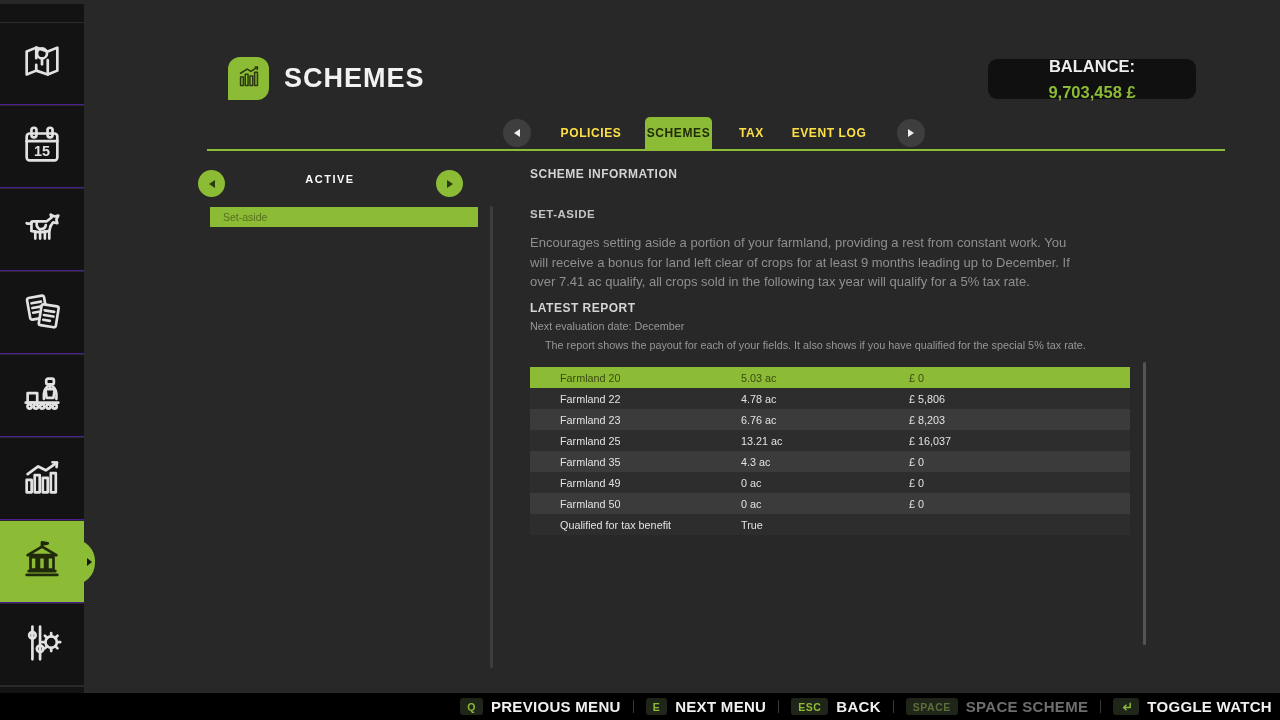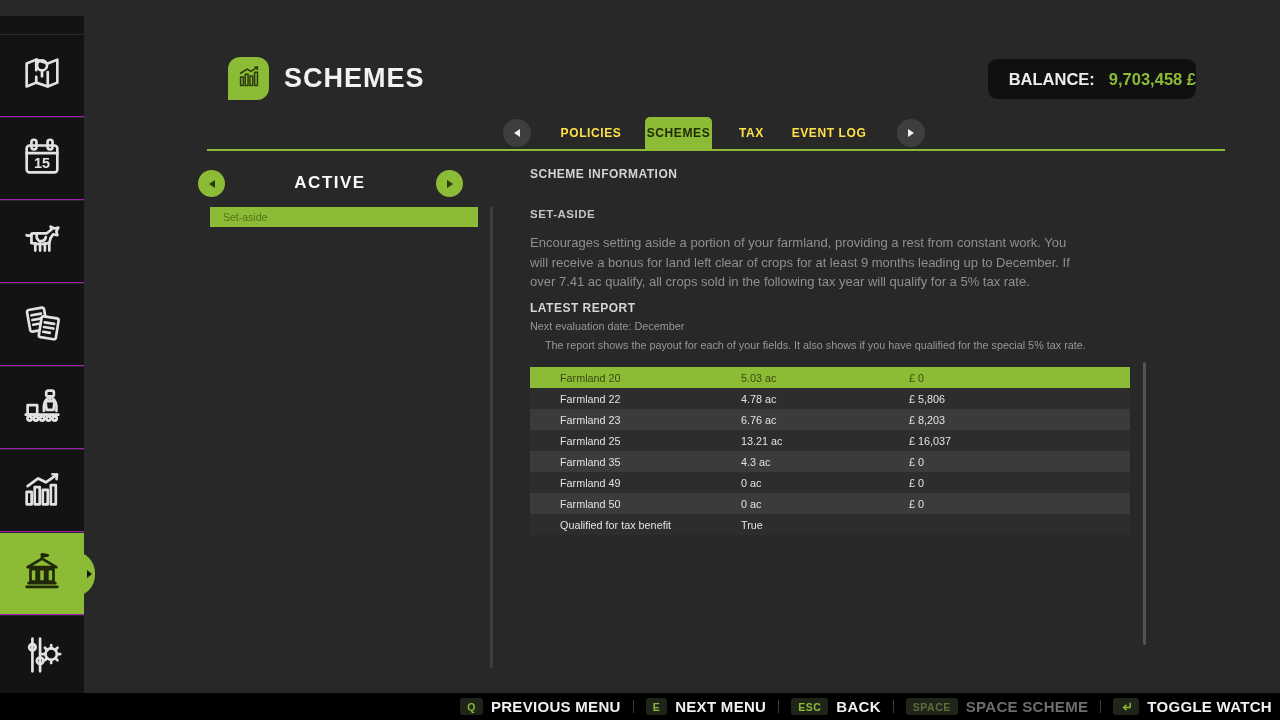--- a/index.html
+++ b/index.html
@@ -1,59 +1,59 @@
 <!DOCTYPE html>
 <html style="--accent: #8cbb35;"><head>
 <meta charset="utf-8">
 <style>
   :root { --accent:#8cbb35; }
   * { margin:0; padding:0; box-sizing:border-box; }
   body { background:#000; font-family:"Liberation Sans", sans-serif; }
   .app { position:relative; width:1280px; height:720px; background:#282828; overflow:hidden; }
 
   
-  .sidebar { position:absolute; left:0; top:16px; width:84px; height:677px; background:#a21caf; }
+  .sidebar { position:absolute; left:0; top:4px; width:84px; height:677px; background:#4c1d95; }
   .side-tile { position:absolute; left:0; width:84px; height:82px; border-top:1px solid #2b2b2b;
                display:flex; align-items:center; justify-content:center; background:#131313; cursor:pointer; }
   .side-tile svg { stroke:#e2e2e2; fill:none; stroke-width:1.4; stroke-linecap:round; stroke-linejoin:round; }
   .side-tile.partial { height:18px; border-top:none; top:0; }
   .side-tile.partial-bottom { height:11px; top:682px; }
   .side-tile.active { background:var(--accent); }
   .side-tile.active svg { stroke:#20290a; }
   .side-tile.active::before { content:""; position:absolute; right:-11px; top:50%; transform:translateY(-50%);
                width:22px; height:46px; background:var(--accent); border-radius:0 22px 22px 0; }
   .side-tile.active::after { content:""; position:absolute; right:-8px; top:50%; transform:translateY(-50%);
                width:0; height:0; border-left:5px solid #141414; border-top:4px solid transparent; border-bottom:4px solid transparent; z-index:2; }
 
   
   .header-icon { position:absolute; left:228px; top:57px; width:41px; height:43px; background:var(--accent);
                  border-radius:12px 12px 12px 0; display:flex; align-items:center; justify-content:center; }
   .header-icon svg { stroke:#2b3a0e; fill:none; stroke-width:1.6; stroke-linecap:round; stroke-linejoin:round; }
   .page-title { position:absolute; left:284px; top:63px; font-size:27px; font-weight:600; color:#f2f2f2; letter-spacing:1px; }
   .balance { position:absolute; left:988px; top:59px; width:208px; height:40px; background:#101010; border-radius:9px;
-             display:flex; align-items:center; justify-content:flex-end; gap:14px; font-size:16.5px; font-weight:600; }
+             display:flex; align-items:center; justify-content:center; gap:7px; font-size:16.5px; font-weight:600;flex-direction:column; }
   .balance .lbl { color:#ededed; }
   .balance .val { color:var(--accent); }
 
   
   .tab-arrow { position:absolute; top:119px; width:28px; height:28px; border-radius:50%; background:#3e3e3e;
                display:flex; align-items:center; justify-content:center; cursor:pointer; }
   .tri-l { width:0; height:0; border-right:6px solid #f0f0f0; border-top:4px solid transparent; border-bottom:4px solid transparent; }
   .tri-r { width:0; height:0; border-left:6px solid #f0f0f0; border-top:4px solid transparent; border-bottom:4px solid transparent; }
   .tab { position:absolute; top:119px; height:28px; line-height:28px; text-align:center; font-size:12px; font-weight:700;
          color:#fde047; letter-spacing:.6px; cursor:pointer; }
   .tab.active { top:117px; height:32px; line-height:32px; background:var(--accent); color:#222b08; border-radius:5px 5px 0 0; }
   .tab-underline { position:absolute; left:207px; top:149px; width:1018px; height:2px; background:var(--accent); }
 
   
   .pan-arrow { position:absolute; top:170px; width:27px; height:27px; border-radius:50%; background:var(--accent);
                display:flex; align-items:center; justify-content:center; cursor:pointer; }
   .pan-arrow .tri-l { border-right-color:#2b3a0e; }
   .pan-arrow .tri-r { border-left-color:#2b3a0e; }
-  .active-title { position:absolute; left:240px; top:173px; width:180px; text-align:center; font-size:17px; font-weight:700;
+  .active-title { position:absolute; left:240px; top:173px; width:180px; text-align:center; font-size:11px; font-weight:700;
                   color:#fafafa; letter-spacing:1.5px; }
   .scheme-item { position:absolute; left:210px; top:207px; width:268px; height:20px; background:var(--accent);
                  font-size:10.5px; line-height:20px; padding-left:13px; color:#57701d; cursor:pointer; }
   .panel-divider { position:absolute; left:490px; top:206px; width:3px; height:462px; background:#3d3d3d; border-radius:2px; }
 
   
   .sec-title { position:absolute; left:530px; font-size:12px; font-weight:700; color:#d4d4d4; letter-spacing:.5px; }
   .para { position:absolute; left:530px; width:545px; font-size:13px; color:#8f8f8f; line-height:1.5; }
   .small-line { position:absolute; left:530px; font-size:10.8px; color:#979797; }
 

